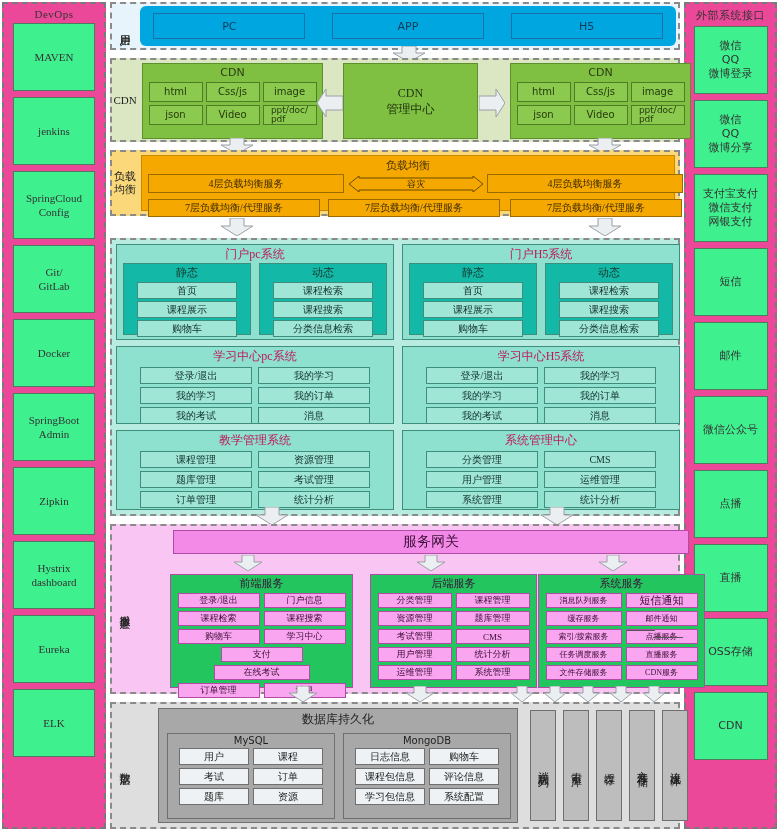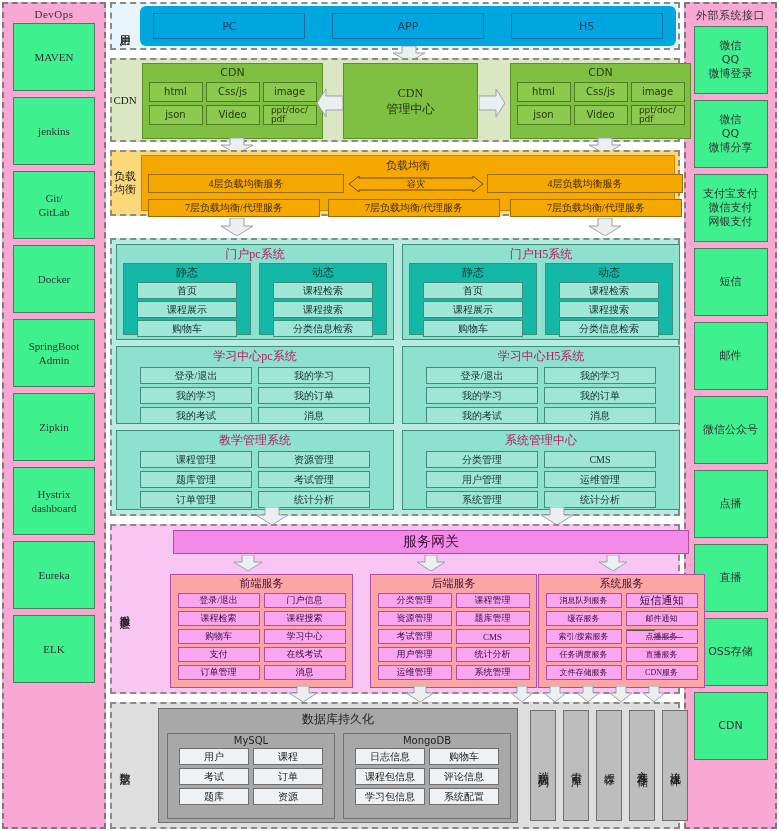--- a/index.html
+++ b/index.html
@@ -1,20 +1,20 @@
 <!DOCTYPE html>
 <html><head>
 <meta charset="utf-8">
 <style>
   html,body{margin:0;padding:0;background:#fff;}
   body{font-family:"Liberation Serif","DejaVu Serif",serif;}
   #page{position:relative;width:779px;height:831px;background:#fff;overflow:hidden;}
 
   
-  .rail{position:absolute;top:2px;box-sizing:border-box;background:#f9a8d4;
+  .rail{position:absolute;top:2px;box-sizing:border-box;background:#ec4899;
         border:2px dashed #7a7a7a;display:flex;flex-direction:column;align-items:center;}
   #rail-left{left:2px;width:104px;height:827px;}
   #rail-right{left:684px;width:93px;height:827px;}
   .rail-title{font-size:11px;color:#333;margin:4px 0 3px;letter-spacing:0.5px;white-space:nowrap;}
   .rail-item{box-sizing:border-box;width:82px;background:#3ff08f;border:1px solid #4f7a5e;
              display:flex;align-items:center;justify-content:center;text-align:center;
              font-size:11px;color:#333;margin-bottom:6px;line-height:1.3;}
   #rail-right .rail-item{width:74px;font-family:"DejaVu Sans","Liberation Sans",sans-serif;font-size:11px;}
 
   
@@ -75,21 +75,21 @@
   .ui-sub-title{text-align:center;font-size:11px;color:#14352d;margin-top:1px;}
   .ui-cell{box-sizing:border-box;height:17px;border:1px solid #3f8d7c;background:#9fe6d7;
            display:flex;align-items:center;justify-content:center;font-size:10px;color:#10302a;
            margin:2px auto 0;}
 
   
   #l-ms{top:524px;height:170px;background:#f9c6f4;}
   #ms-gw{position:absolute;left:35px;top:4px;width:516px;height:24px;box-sizing:border-box;
          background:#f48ae8;border:1px solid #b14ba6;display:flex;align-items:center;
          justify-content:center;font-size:14px;color:#3d1038;}
-  .ms-pan{position:absolute;top:48px;height:114px;box-sizing:border-box;background:#fca5a5;
+  .ms-pan{position:absolute;top:48px;height:114px;box-sizing:border-box;background:#22c55e;
           border:1px solid #b14ba6;}
   .ms-pan-title{text-align:center;font-size:11px;color:#3d1038;margin-top:1px;}
   .ms-grid{display:flex;flex-wrap:wrap;gap:3px 4px;padding:2px 4px 0;justify-content:center;}
   .ms-cell{box-sizing:border-box;height:15px;border:1px solid #b14ba6;background:#f9a5ef;
            display:flex;align-items:center;justify-content:center;font-size:9px;color:#3a0d35;}
 
   
   #l-data{top:702px;height:127px;background:#dedede;}
   #db-pan{position:absolute;left:20px;top:4px;width:360px;height:115px;box-sizing:border-box;
           background:#a8a8a8;border:1px solid #6f6f6f;}
@@ -112,20 +112,22 @@
 </style>
 </head>
 <body>
 
 <div id="page">
 
   <div class="rail" id="rail-left">
     <div class="rail-title">DevOps</div>
     <div class="rail-item" style="height:68px">MAVEN</div>
     <div class="rail-item" style="height:68px">jenkins</div>
+    <div class="rail-item" style="height:68px;white-space:pre-line">SpringCloud
+Config</div>
     <div class="rail-item" style="height:68px;white-space:pre-line">Git/
 GitLab</div>
     <div class="rail-item" style="height:68px">Docker</div>
     <div class="rail-item" style="height:68px;white-space:pre-line">SpringBoot
 Admin</div>
     <div class="rail-item" style="height:68px">Zipkin</div>
     <div class="rail-item" style="height:68px;white-space:pre-line">Hystrix
 dashboard</div>
     <div class="rail-item" style="height:68px">Eureka</div>
     <div class="rail-item" style="height:68px">ELK</div>
@@ -360,21 +362,21 @@
         <div class="ms-pan" style="left:32px;width:183px">
           <div class="ms-pan-title">前端服务</div>
           <div class="ms-grid">
             <div class="ms-cell" style="width:82px">登录/退出</div>
             <div class="ms-cell" style="width:82px">门户信息</div>
             <div class="ms-cell" style="width:82px">课程检索</div>
             <div class="ms-cell" style="width:82px">课程搜索</div>
             <div class="ms-cell" style="width:82px">购物车</div>
             <div class="ms-cell" style="width:82px">学习中心</div>
             <div class="ms-cell" style="width:82px">支付</div>
-            <div class="ms-cell" style="width:82px">在线考试</div>
+            <div class="ms-cell" style="width:96px">在线考试</div>
             <div class="ms-cell" style="width:82px">订单管理</div>
             <div class="ms-cell" style="width:82px">消息</div>
           </div>
         </div>
 
         <div class="ms-pan" style="left:232px;width:167px">
           <div class="ms-pan-title">后端服务</div>
           <div class="ms-grid">
             <div class="ms-cell" style="width:74px">分类管理</div>
             <div class="ms-cell" style="width:74px">课程管理</div>

